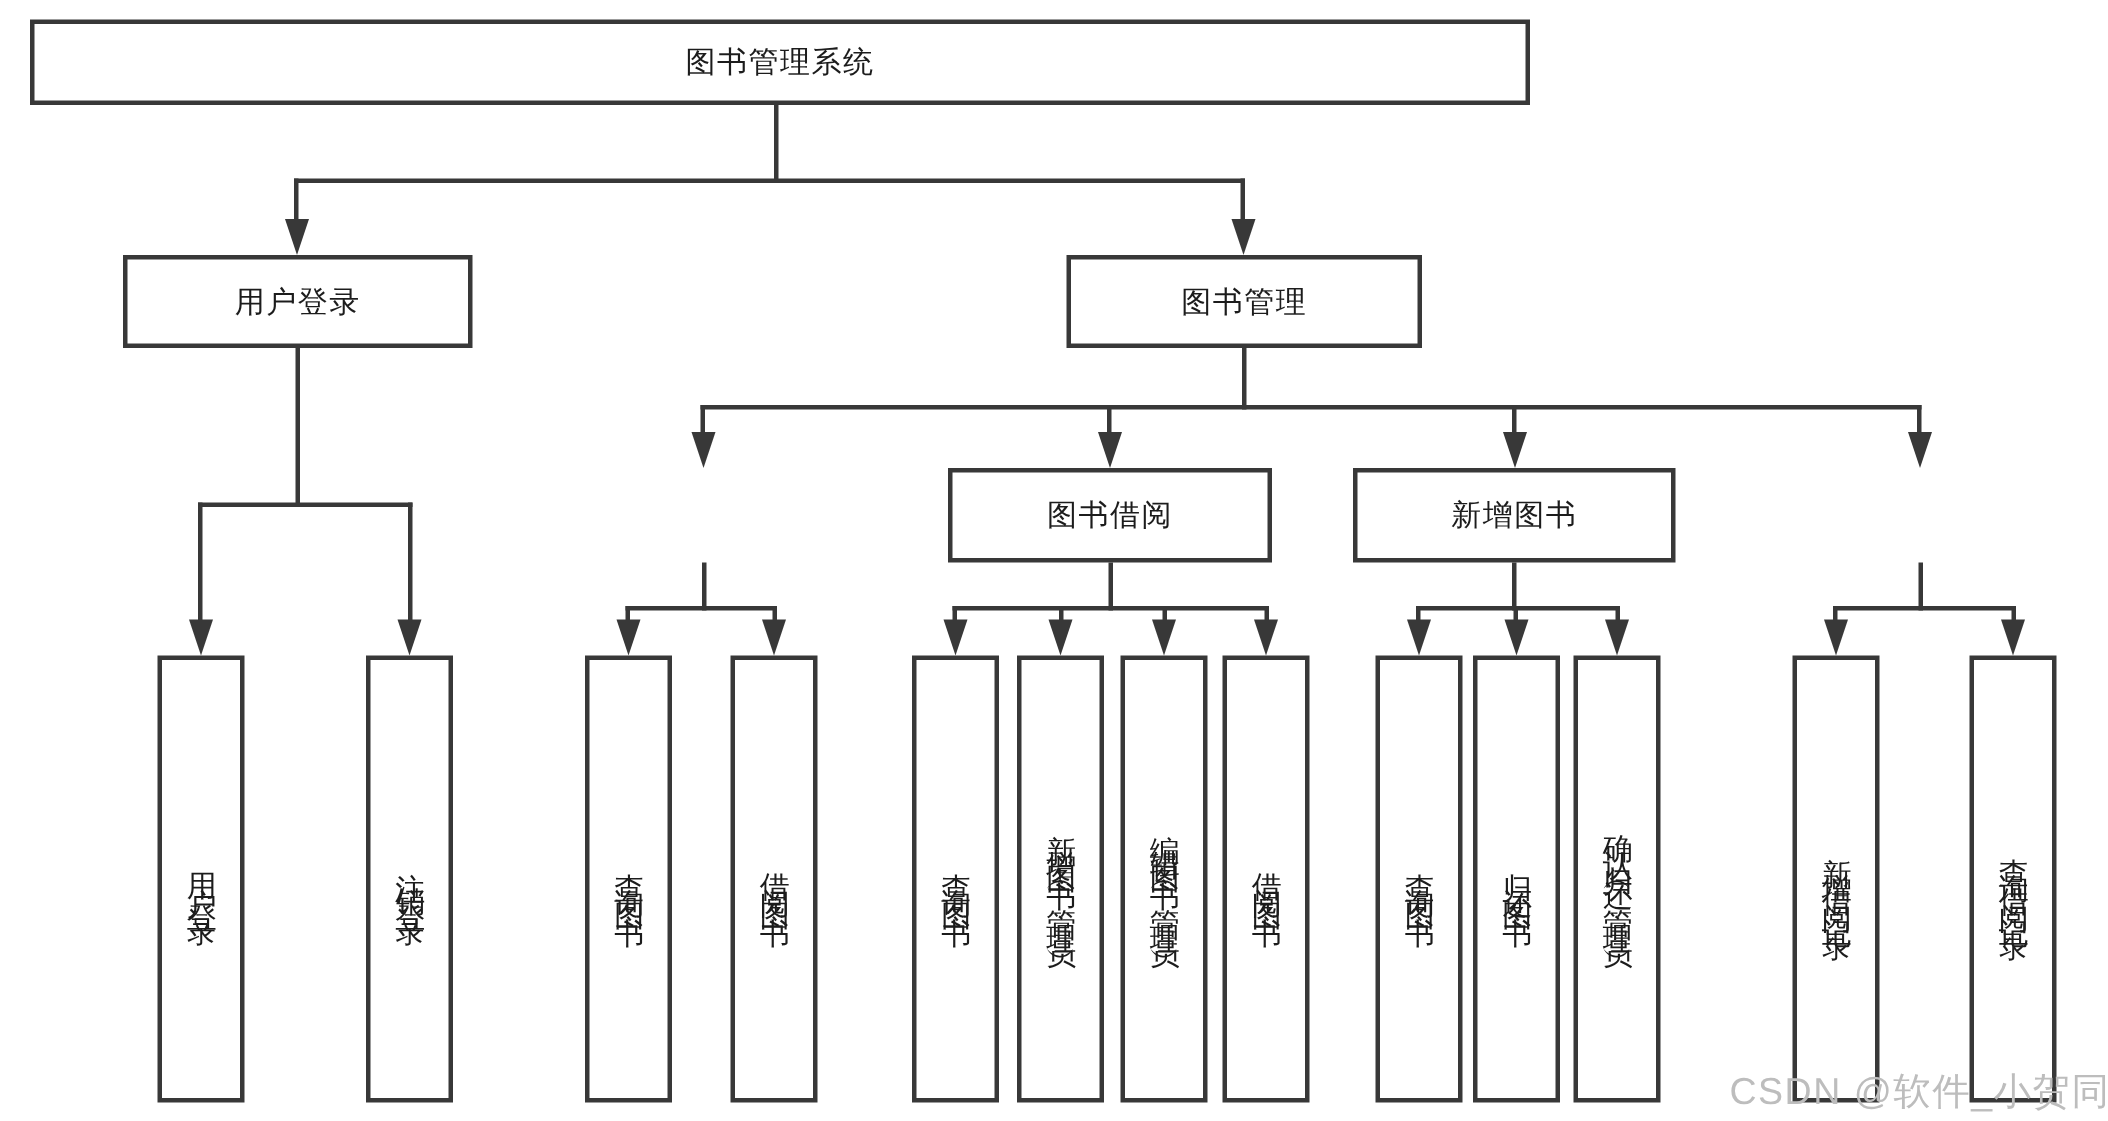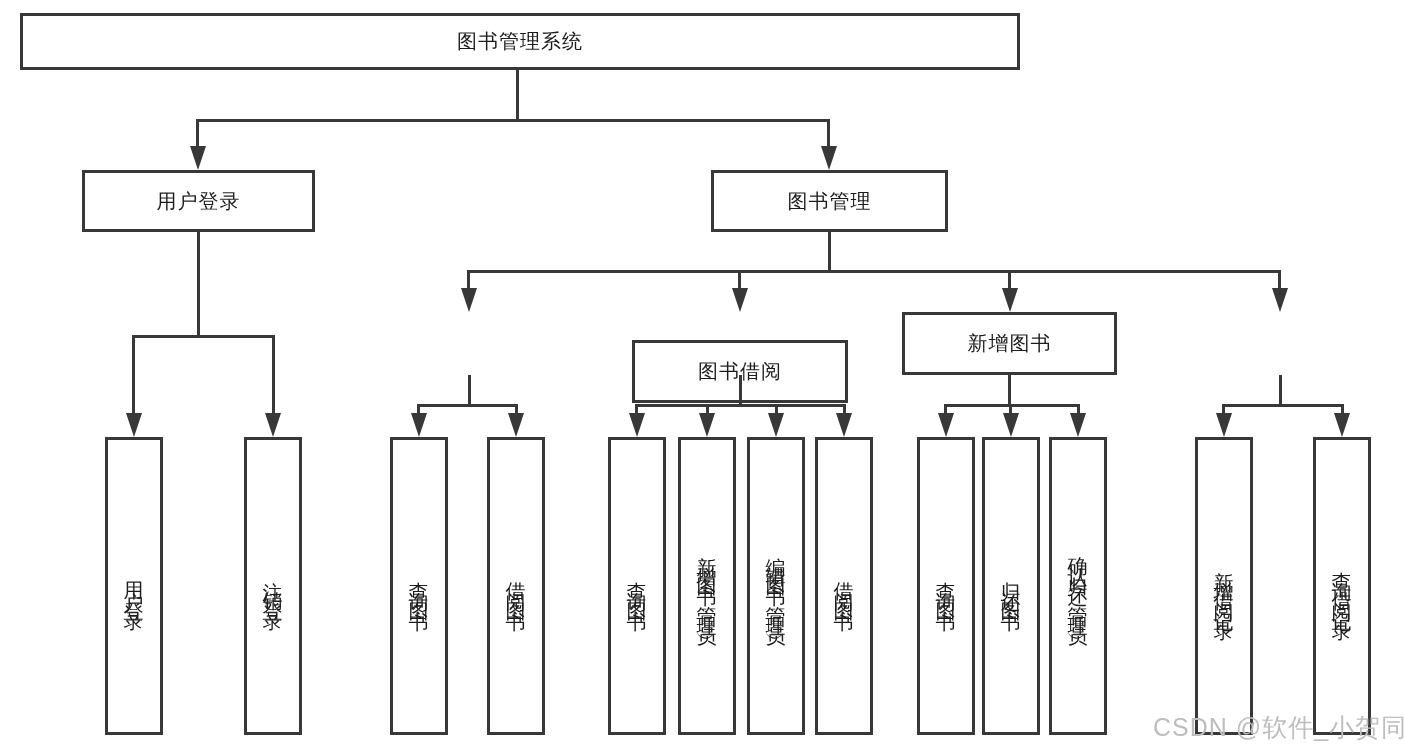--- a/index.html
+++ b/index.html
@@ -56,21 +56,21 @@
     <span>图书管理系统</span>
   </div>
 
   <div class="box h" style="left:82px;top:170px;width:233px;height:62px;">
     <span>用户登录</span>
   </div>
   <div class="box h" style="left:711px;top:170px;width:237px;height:62px;">
     <span>图书管理</span>
   </div>
 
-  <div class="box h" style="left:632px;top:312px;width:216px;height:63px;margin-top:28px;">
+  <div class="box h" style="left:632px;top:312px;width:216px;height:63px;">
     <span>图书借阅</span>
   </div>
   <div class="box h" style="left:902px;top:312px;width:215px;height:63px;">
     <span>新增图书</span>
   </div>
 
   <div class="box v" style="left:105px;">
     <span>用户登录</span>
   </div>
   <div class="box v" style="left:244px;">

